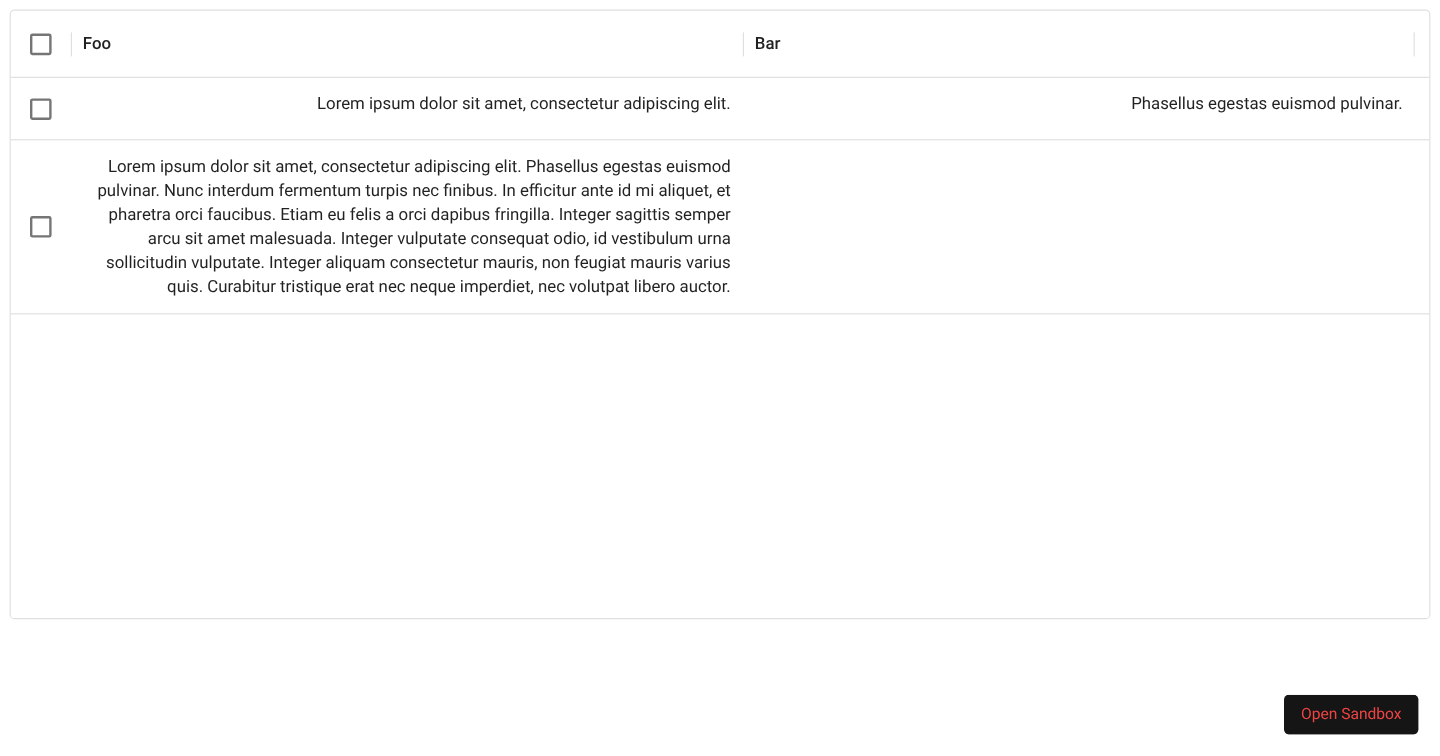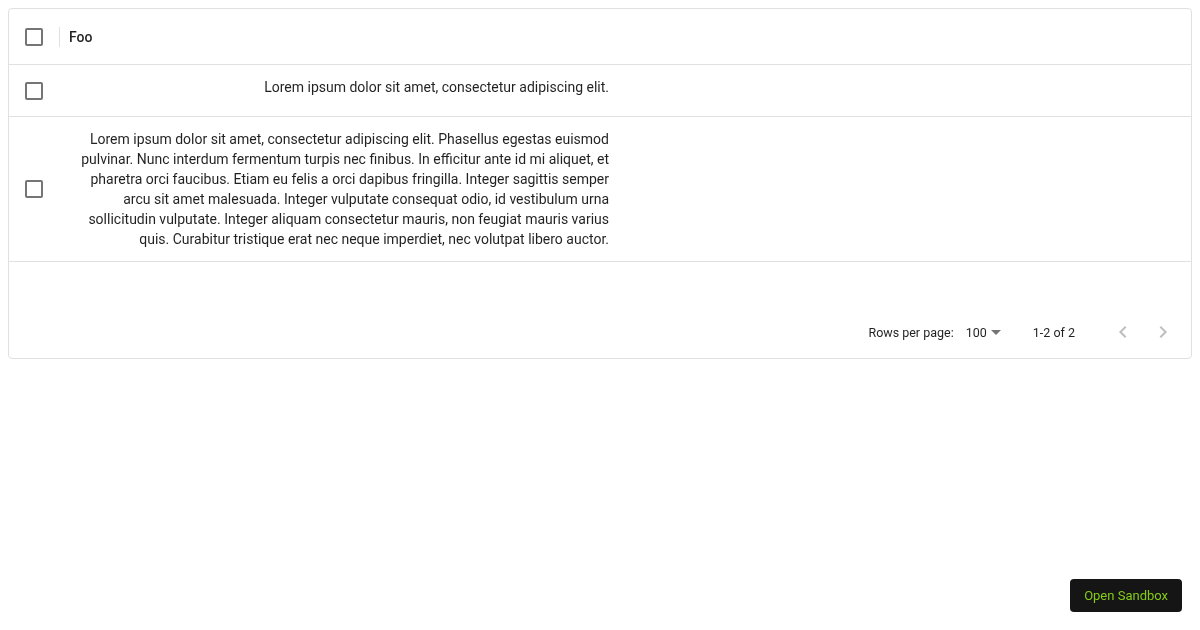--- a/index.html
+++ b/index.html
@@ -13,21 +13,21 @@
       color: rgba(0,0,0,0.87);
       background: #fff;
       padding: 8px;
       width: 1200px;
       height: 630px;
       position: relative;
     }
     .data-grid {
       border: 1px solid rgba(224, 224, 224, 1);
       border-radius: 4px;
-      height: 351px;
+      height: 508px;
       display: flex;
       flex-direction: column;
       background: #fff;
     }
     .grid-header {
       display: flex;
       align-items: center;
       border-bottom: 1px solid rgba(224, 224, 224, 1);
       height: 56px;
       flex-shrink: 0;
@@ -163,21 +163,21 @@
     .nav-btn svg {
       width: 24px;
       height: 24px;
       fill: currentColor;
     }
     .open-sandbox {
       position: fixed;
       right: 18px;
       bottom: 18px;
       background: #151515;
-      color: #84cc16;
+      color: #ef4444;
       padding: 9px 14px;
       border-radius: 4px;
       font-size: 13px;
       cursor: pointer;
       font-family: inherit;
       border: none;
     }
   </style>
 </head>
 <body>
@@ -185,58 +185,47 @@
 <div class="data-grid">
 
   <div class="grid-header">
     <div class="hcell col-checkbox">
       <span class="checkbox"></span>
     </div>
     <div class="hcell col-foo">
       <span class="separator"></span>
       <span>Foo</span>
     </div>
+    <div class="hcell col-bar col-bar-sep-right">
+      <span class="separator"></span>
+      <span>Bar</span>
+    </div>
   </div>
 
   <div class="grid-body">
 
     <div class="grid-row">
       <div class="cell col-checkbox">
         <span class="checkbox"></span>
       </div>
       <div class="cell col-foo">
         <div class="cell-text">Lorem ipsum dolor sit amet, consectetur adipiscing elit.</div>
       </div>
+      <div class="cell col-bar">
+        <div class="cell-text">Phasellus egestas euismod pulvinar.</div>
+      </div>
     </div>
 
     <div class="grid-row">
       <div class="cell col-checkbox">
         <span class="checkbox"></span>
       </div>
       <div class="cell col-foo">
         <div class="cell-text">Lorem ipsum dolor sit amet, consectetur adipiscing elit. Phasellus egestas euismod pulvinar. Nunc interdum fermentum turpis nec finibus. In efficitur ante id mi aliquet, et pharetra orci faucibus. Etiam eu felis a orci dapibus fringilla. Integer sagittis semper arcu sit amet malesuada. Integer vulputate consequat odio, id vestibulum urna sollicitudin vulputate. Integer aliquam consectetur mauris, non feugiat mauris varius quis. Curabitur tristique erat nec neque imperdiet, nec volutpat libero auctor.</div>
       </div>
     </div>
 
   </div>
 
-  <div class="grid-footer">
-    <span class="footer-label">Rows per page:</span>
-    <div class="rows-per-page-select">
-      <span class="rows-per-page-value">100</span>
-      <span class="dropdown-arrow"></span>
-    </div>
-    <span class="pagination-range">1-2 of 2</span>
-    <button class="nav-btn">
-      <svg viewBox="0 0 24 24">
-          <path d="M15.41 7.41L14 6l-6 6 6 6 1.41-1.41L10.83 12z"></path>
-        </svg>
-    </button>
-    <button class="nav-btn">
-      <svg viewBox="0 0 24 24">
-          <path d="M10 6L8.59 7.41 13.17 12l-4.58 4.59L10 18l6-6z"></path>
-        </svg>
-    </button>
-  </div>
 
 </div>
 
 <button class="open-sandbox">Open Sandbox</button>
 
 </body></html>

